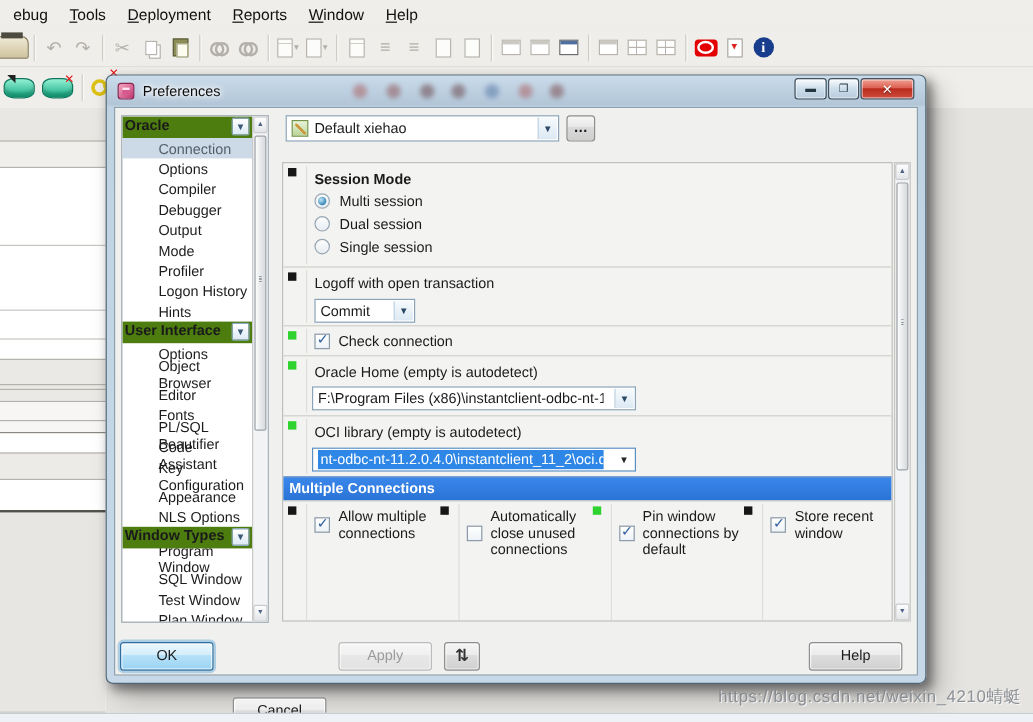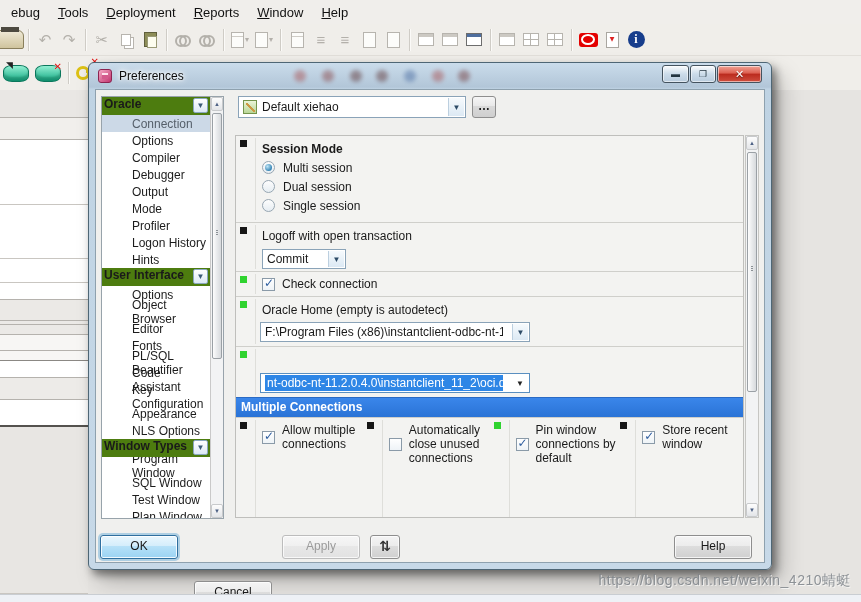--- a/index.html
+++ b/index.html
@@ -406,20 +406,21 @@
         <div class="sec-label">Oracle Home (empty is autodetect)</div>
         <div class="combo" id="home-combo">
           <span class="clip">F:\Program Files (x86)\instantclient-odbc-nt-11</span>
           <span class="arrowbox">▼</span>
         </div>
       </div>
 
       <div class="sec" id="sec-oci">
         <span class="marker green"></span>
           <span class="vline"></span>
+        <div class="sec-label">OCI library (empty is autodetect)</div>
         <div class="combo" id="oci-combo">
           <span class="sel-text clip">nt-odbc-nt-11.2.0.4.0\instantclient_11_2\oci.dll</span>
           <span class="arrowbox">▼</span>
         </div>
       </div>
 
       <div class="sec" id="sec-mch">Multiple Connections</div>
 
       <div class="sec" id="sec-mc">
           <div class="mc-row">

